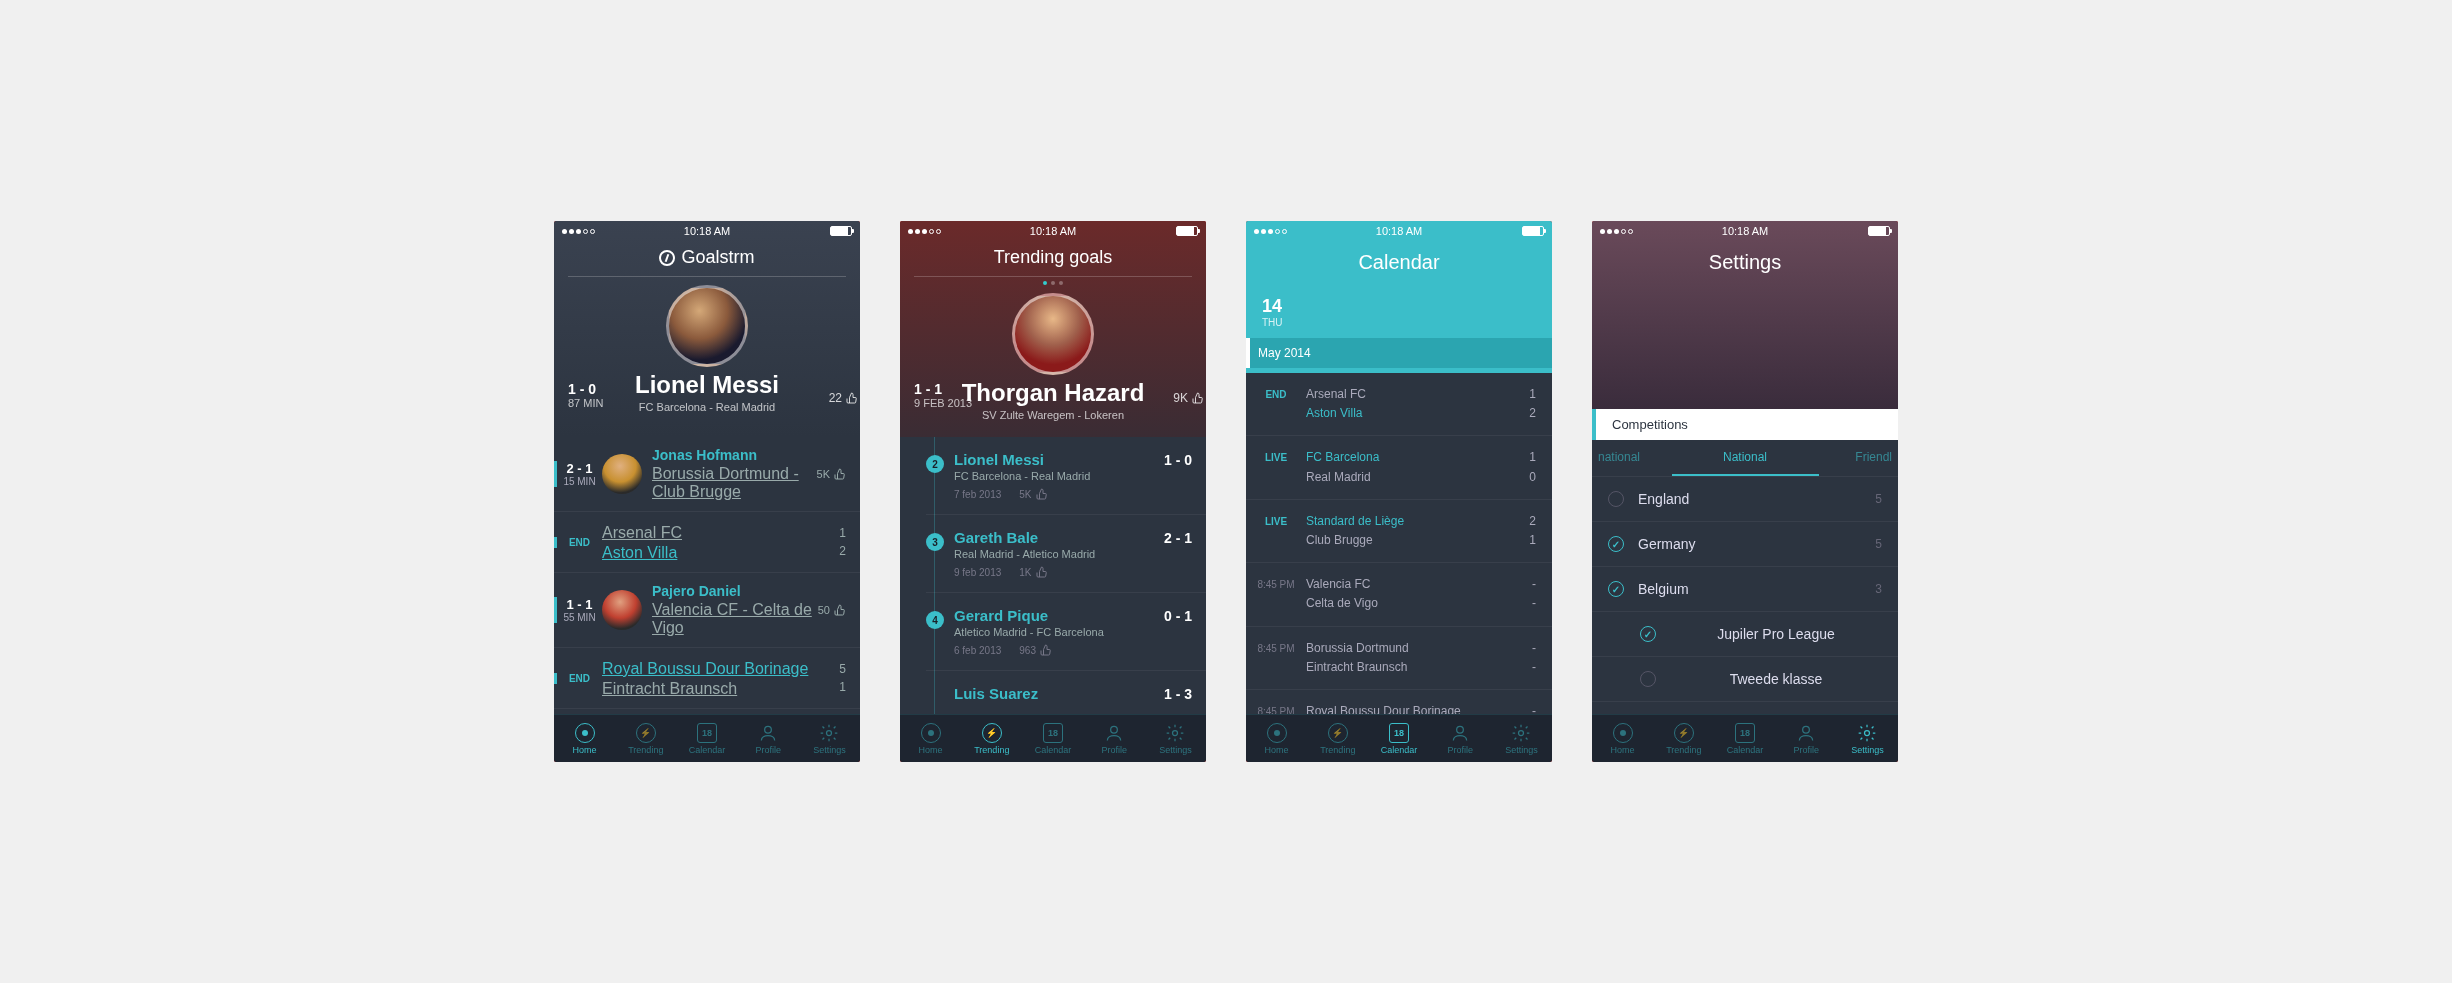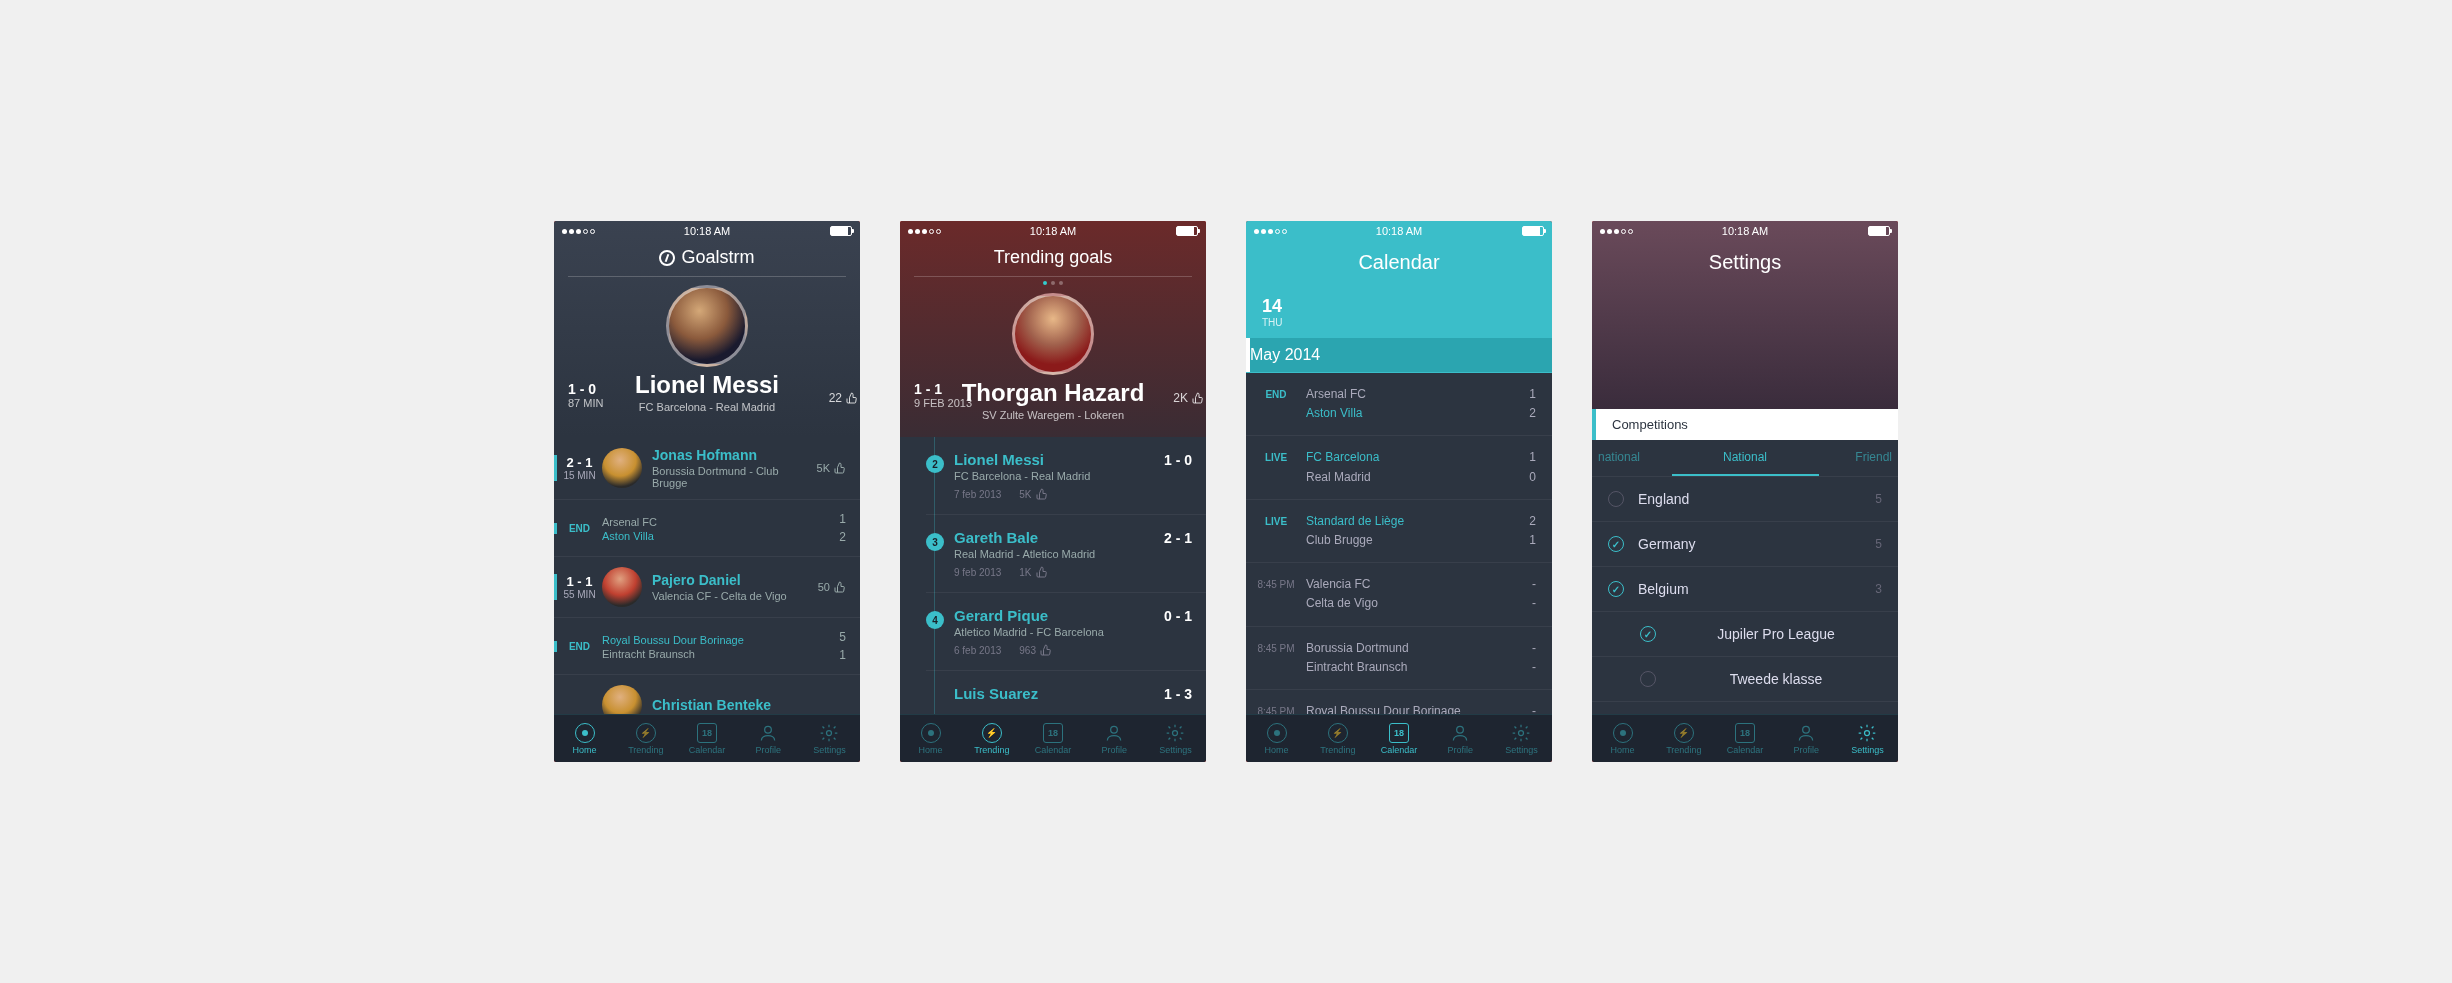--- a/index.html
+++ b/index.html
@@ -110,21 +110,21 @@
   .feed-left.live-bar { border-left-color:#3bbec9;}
   .feed-left .end-label { color:#3bbec9; font-size:10px; font-weight:600;}
   .feed-avatar {
     width:40px; height:40px; border-radius:50%;
     background: radial-gradient(circle at 45% 30%, #e0b080 0%, #c89030 45%, #2a2a2a 75%);
     flex-shrink:0; margin-right:10px;
   }
   .feed-avatar.red { background: radial-gradient(circle at 45% 30%, #e0a080 0%, #c04030 45%, #2a2a2a 75%);}
   .feed-body { flex:1; min-width:0;}
   .feed-name { font-size:14px; font-weight:600; color:#3bbec9;}
-  .feed-teams { font-size:11px; color:#9aa; margin-top:2px;}
+  .feed-teams { font-size:16px; color:#9aa; margin-top:2px;text-decoration:underline;}
   .feed-teams.accent { color:#3bbec9;}
   .feed-likes { font-size:11px; color:#9aa; display:flex; align-items:center; gap:4px;}
   .feed-score-col { font-size:12px; color:#9aa; text-align:right; line-height:1.5;}
 
   
   .timeline { flex:1; overflow:hidden; background:#2c3440; padding-left:26px; position:relative;}
   .timeline::before { content:''; position:absolute; left:34px; top:0; bottom:0; width:1px; background:rgba(59,190,201,0.3);}
   .tl-row { padding:14px 14px 14px 28px; border-bottom:1px solid rgba(255,255,255,0.06); position:relative;}
   .tl-num {
     position:absolute; left:0; top:18px; width:18px; height:18px; border-radius:50%;
@@ -139,21 +139,21 @@
 
   
   .cal-hero {
     height:152px; background:#3bbec9; color:#fff; margin-top:-20px; padding-top:20px;
   }
   .cal-title { text-align:center; font-size:20px; font-weight:500; margin-top:10px;}
   .cal-day { margin:22px 0 0 16px; }
   .cal-day-num { font-size:18px; font-weight:700;}
   .cal-day-name { font-size:10px; opacity:0.8;}
   .cal-month-bar {
-    background:#2ba5b0; padding:8px 0; font-size:16px; border-left:4px solid #fff; margin-top:10px;
+    background:#2ba5b0; padding:8px 8px; font-size:12px; border-left:4px solid #fff; margin-top:10px;
   }
   .cal-list { flex:1; overflow:hidden; background:#2c3440;}
   .cal-row {
     display:flex; padding:12px 16px 12px 0; border-bottom:1px solid rgba(255,255,255,0.06);
   }
   .cal-time { width:60px; flex-shrink:0; font-size:10px; color:#778; text-align:center; padding-top:4px;}
   .cal-time.end { color:#3bbec9; font-weight:600;}
   .cal-time.live { color:#3bbec9; font-weight:600;}
   .cal-teams { flex:1;}
   .cal-team { font-size:12px; color:#aab; line-height:1.6;}
@@ -378,21 +378,21 @@
           <span></span>
         </div>
       <div class="avatar-big hazard"></div>
       <div class="hero-name">Thorgan Hazard</div>
       <div class="hero-sub">SV Zulte Waregem - Lokeren</div>
       <div class="hero-left">
         <div class="score">1 - 1</div>
         <div>9 FEB 2013</div>
       </div>
       <div class="hero-right">
-        <span>2K</span>
+        <span>9K</span>
         <svg class="thumb-icon" viewBox="0 0 24 24" fill="none" stroke="currentColor" stroke-width="2">
             <path d="M7 22V11M2 13v7a2 2 0 002 2h13.4a2 2 0 002-1.7l1.1-7a2 2 0 00-2-2.3H14V5a3 3 0 00-3-3l-4 9"></path>
           </svg>
       </div>
     </div>
     <div class="timeline">
       <div class="tl-row">
         <div class="tl-num">2</div>
         <div class="tl-head">
           <span class="tl-name">Lionel Messi</span>

